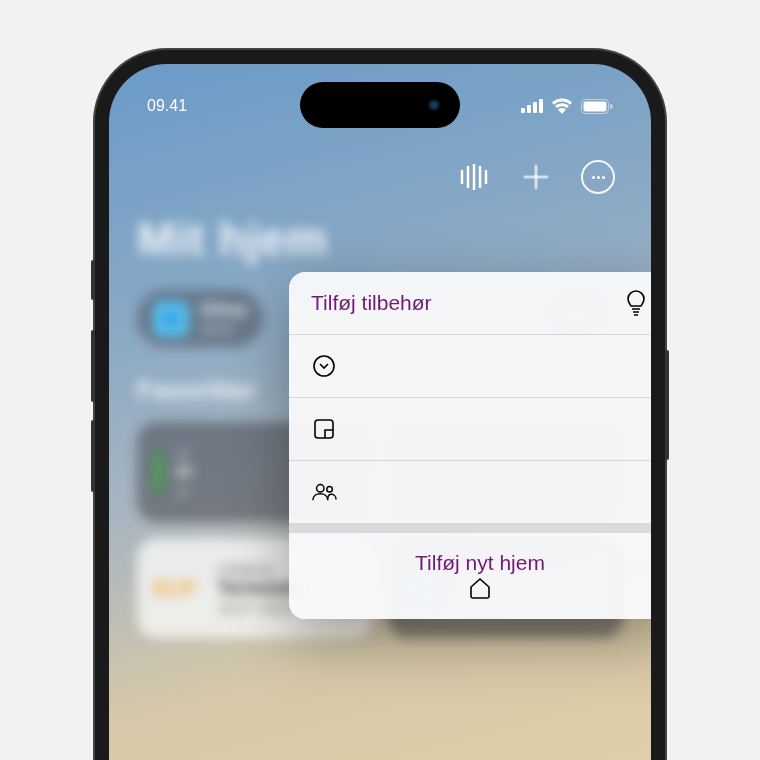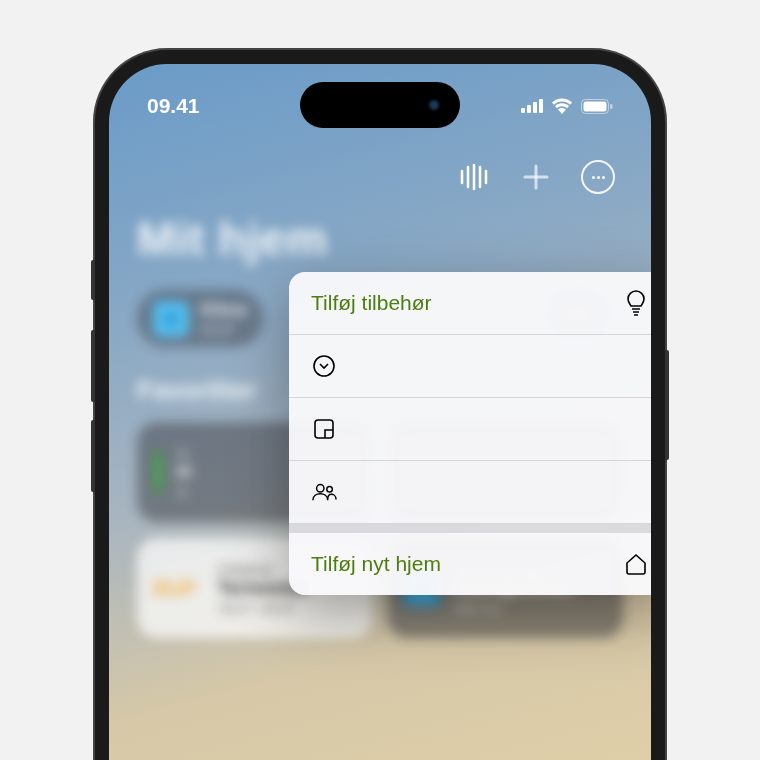--- a/index.html
+++ b/index.html
@@ -71,22 +71,22 @@
       height: 72px;
       display: flex;
       align-items: center;
       justify-content: space-between;
       padding: 12px 38px 0;
       z-index: 50;
     }
     
     .status-time {
       color: #fff;
-      font-size: 21px;
-      font-weight: 700;
+      font-size: 16px;
+      font-weight: 400;
     }
     
     .status-icons {
       display: flex;
       align-items: center;
       gap: 8px;
     }
     
     .content {
       padding-top: 90px;
@@ -240,26 +240,26 @@
       z-index: 200;
       overflow: hidden;
     }
     
     .popup-item {
       display: flex;
       align-items: center;
       justify-content: space-between;
       padding: 18px 22px;
       font-size: 21px;
-      color: #4d7c0f;
+      color: #701a75;
       border-bottom: 0.5px solid rgba(0,0,0,0.12);
       cursor: pointer;
     }
     
-    .popup-item:last-child { border-bottom: none; }
+    .popup-item:last-child { border-bottom: none; flex-direction: column; }
     
     .popup-divider {
       height: 9px;
       background: rgba(200,200,205,0.6);
     }
     
     .popup-icon {
       width: 26px;
       height: 26px;
       display: flex;

